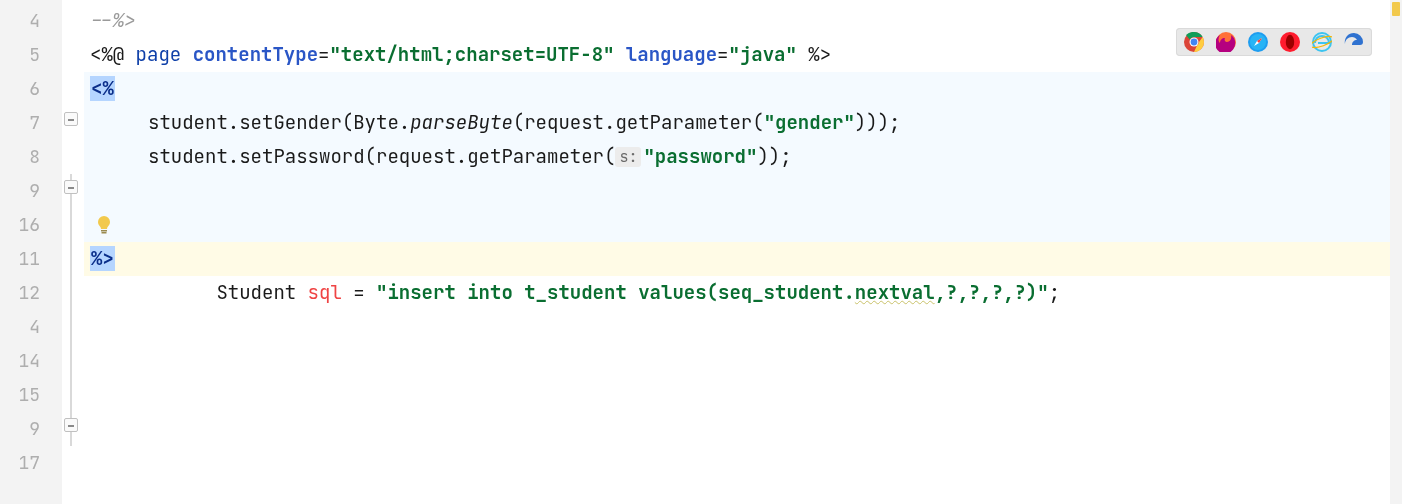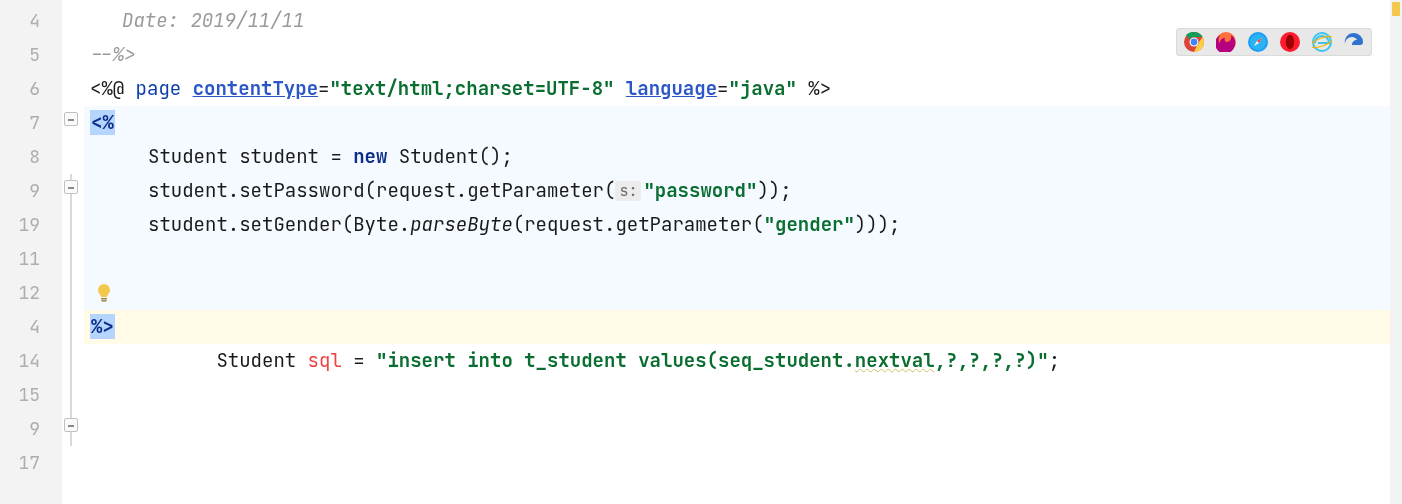--- a/index.html
+++ b/index.html
@@ -76,21 +76,21 @@
     position: relative;
   }
   .hl-blue { background: #f4faff; }
   .hl-yellow { background: #fffbe6; }
   .i1 { padding-left: 38px; }
   .i2 { padding-left: 64px; }
 
   
   .c-comment { color: #9a9a9a; font-style: italic; }
   .c-tag     { color: #0e3fa8; font-weight: normal; }
-  .c-attr    { color: #2a56c6; font-weight: bold; text-decoration: underline; }
+  .c-attr    { color: #2a56c6; font-weight: bold; }
   .c-kw      { color: #0a2e8a; font-weight: bold; }
   .c-str     { color: #0a6e31; font-weight: bold; }
   .c-txt     { color: #1a1a1a; }
   .c-it      { font-style: italic; }
   .c-decl    { color: #ef4444; }
 
   .sel-open, .sel-close {
     background: #b5d5ff;
     color: #0a2e8a;
     font-weight: bold;
@@ -161,55 +161,53 @@
 
 <div class="editor">
 
   <div class="gutter">
     <div class="ln">4</div>
     <div class="ln">5</div>
     <div class="ln">6</div>
     <div class="ln">7</div>
     <div class="ln">8</div>
     <div class="ln">9</div>
-    <div class="ln">19</div>
+    <div class="ln">16</div>
     <div class="ln">11</div>
     <div class="ln">12</div>
     <div class="ln">4</div>
     <div class="ln">14</div>
     <div class="ln">15</div>
     <div class="ln">9</div>
     <div class="ln">17</div>
   </div>
 
   <div class="fold-col">
     <div class="fold-mark minus" style="top: 112px;"></div>
     <div class="vbar" style="top:174px; height:272px;"></div>
     <div class="fold-mark minus" style="top: 180px;"></div>
     <div class="fold-mark minus" style="top: 418px;"></div>
   </div>
 
   <div class="code">
 
-    <div class="line i1"><span class="c-comment">Date: 2019/11/11</span></div>
 
 
 
     <div class="line"><span class="c-comment">--%&gt;</span></div>
 
     <div class="line"><span class="c-txt">&lt;%@ </span><span class="c-tag">page</span><span> </span><span class="c-attr">contentType</span><span class="c-txt">=</span><span class="c-str">"text/html;charset=UTF-8"</span><span> </span><span class="c-attr">language</span><span class="c-txt">=</span><span class="c-str">"java"</span><span class="c-txt"> %&gt;</span></div>
 
     <div class="line hl-blue"><span class="sel-open">&lt;%</span></div>
 
-    <div class="line i2 hl-blue"><span class="c-txt">Student student = </span><span class="c-kw">new</span><span class="c-txt"> Student();</span></div>
-
+
+
+    <div class="line i2 hl-blue"><span class="c-txt">student.setGender(Byte.</span><span class="c-txt c-it">parseByte</span><span class="c-txt">(request.getParameter(</span><span class="c-str">"gender"</span><span class="c-txt">)));</span></div>
 
     <div class="line i2 hl-blue"><span class="c-txt">student.setPassword(request.getParameter(</span><span class="param-hint">s:</span><span class="c-str">"password"</span><span class="c-txt">));</span></div>
-
-    <div class="line i2 hl-blue"><span class="c-txt">student.setGender(Byte.</span><span class="c-txt c-it">parseByte</span><span class="c-txt">(request.getParameter(</span><span class="c-str">"gender"</span><span class="c-txt">)));</span></div>
 
     <div class="line hl-blue"></div>
 
     <div class="line i2 hl-blue">
       <svg class="bulb" viewBox="0 0 16 18">
           <path fill="#f2c94c" d="M8 0a6 6 0 0 0-6 6c0 2.2 1.2 3.6 2.2 4.8.5.6.8 1.2.8 2.2h6c0-1 .3-1.6.8-2.2C12.8 9.6 14 8.2 14 6A6 6 0 0 0 8 0z"></path>
           <rect x="5" y="14" width="6" height="1.5" fill="#9a8a50"></rect>
           <rect x="5.5" y="16" width="5" height="1.5" fill="#9a8a50"></rect>
         </svg>
       <span class="c-txt">Student </span><span class="c-decl">sql</span><span class="c-txt"> = </span><span class="c-str">"insert into t_student values(seq_student.</span><span class="c-str wavy">nextval</span><span class="c-str">,?,?,?,?)"</span><span class="c-txt">;</span>

